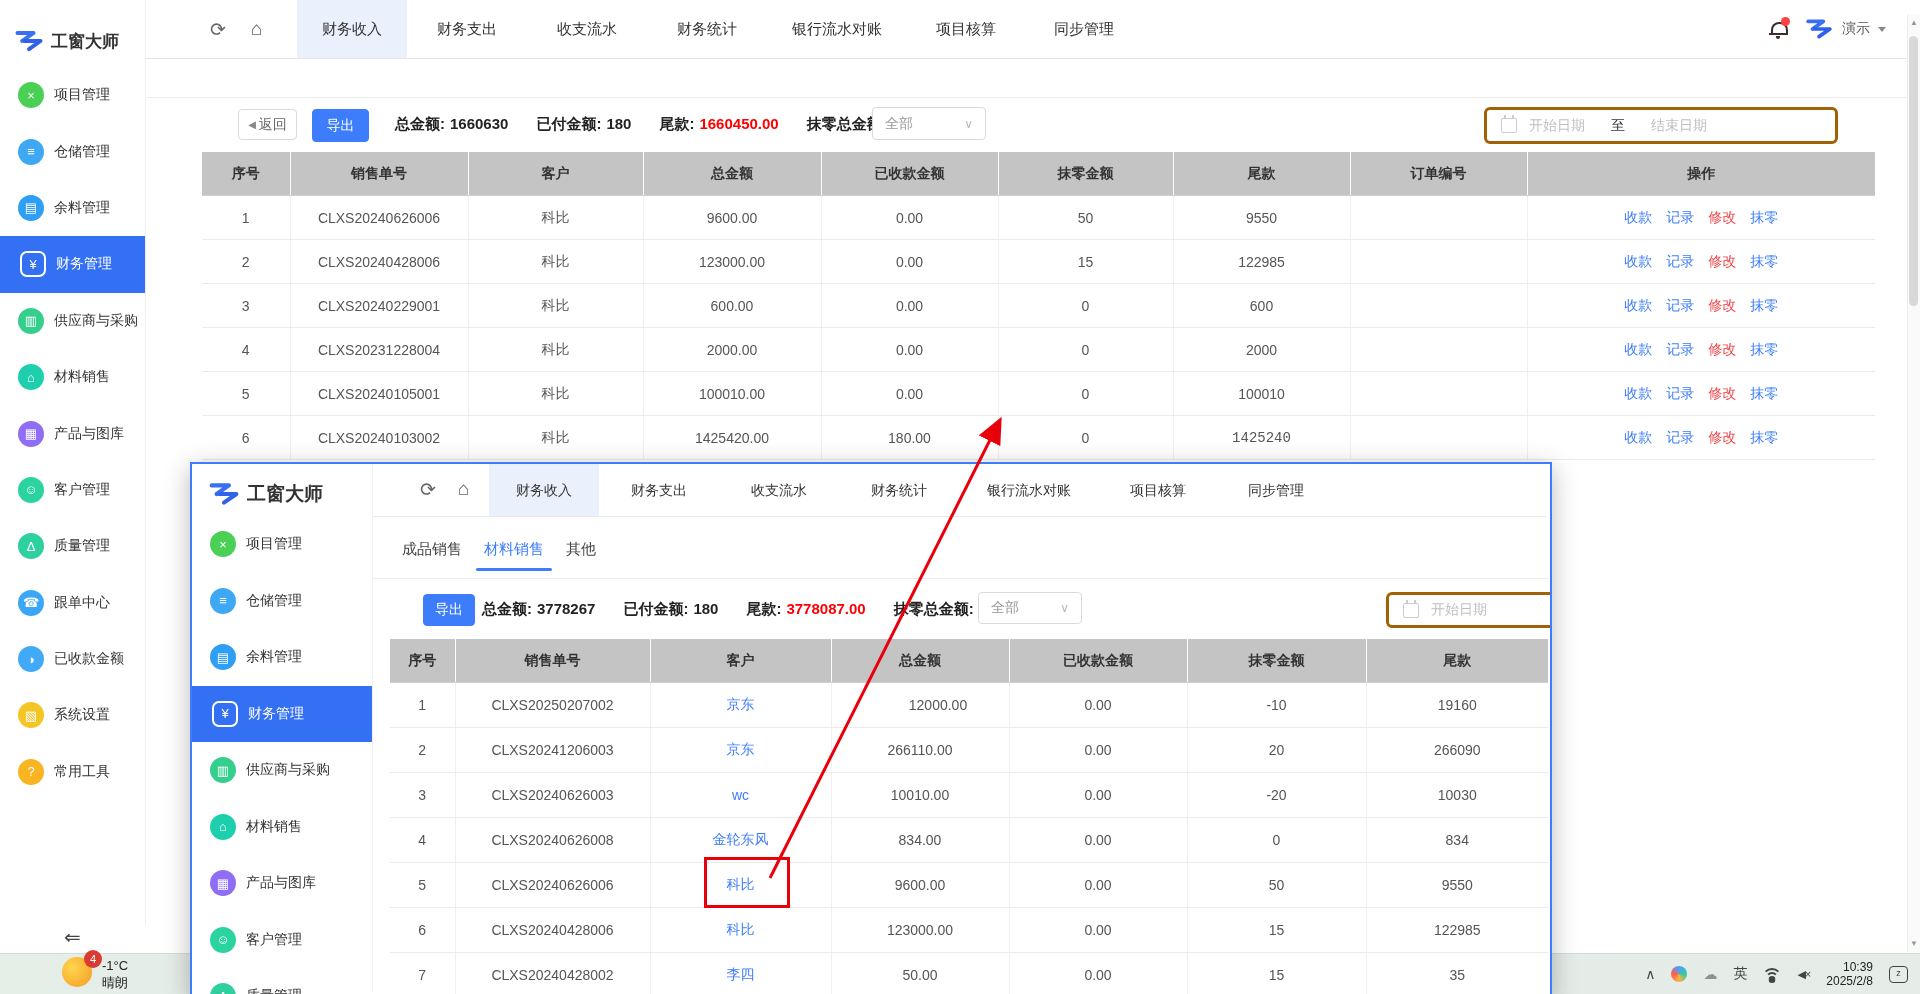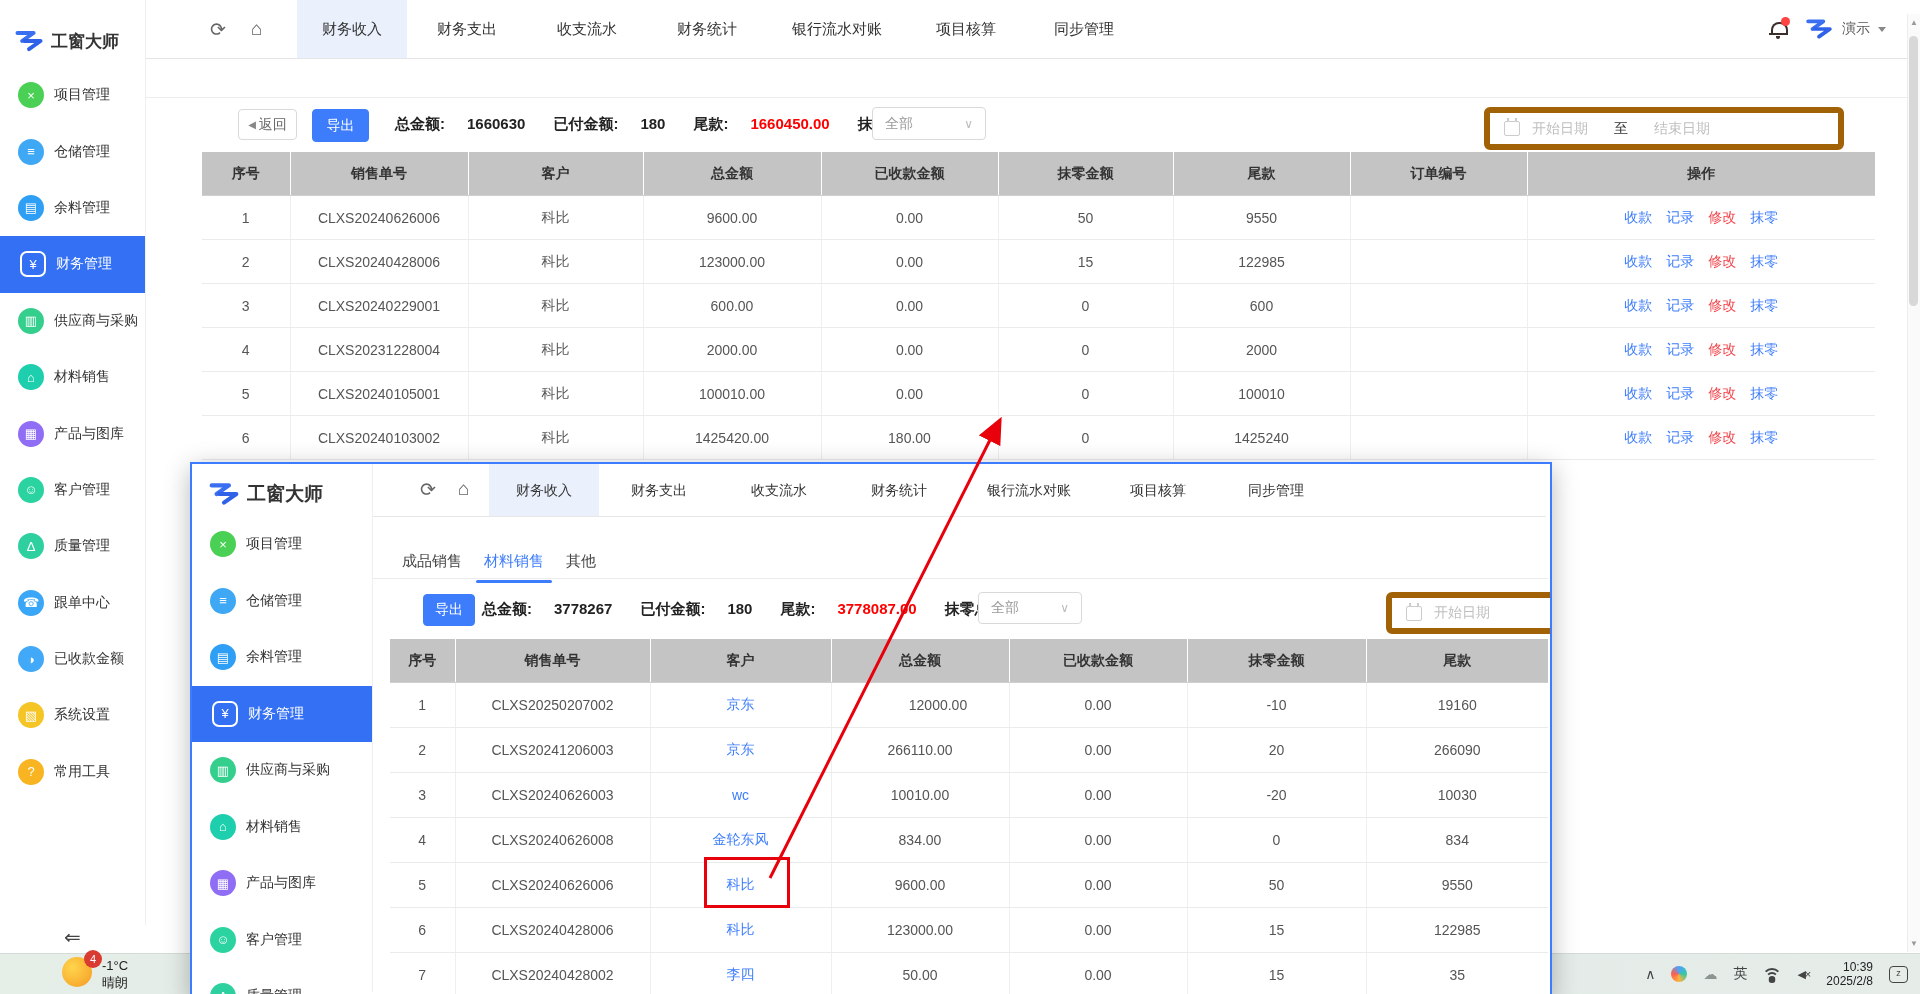--- a/index.html
+++ b/index.html
@@ -32,26 +32,26 @@
   .side-item .lb{font-size:14px;color:#333;white-space:nowrap;}
   .side-item.active{background:#3370f4;}
   .side-item.active .lb{color:#fff;}
   .side-item.active .ic{background:transparent !important;border:2px solid #fff;border-radius:7px;width:22px;height:22px;flex-basis:22px;margin-left:20px;}
   
   .btn{display:inline-flex;align-items:center;justify-content:center;border-radius:4px;font-size:14px;cursor:pointer;}
   .btn.ghost{background:#fff;border:1px solid #d9d9d9;color:#666;}
   .btn.primary{background:#3d7dfb;color:#fff;border:1px solid #3d7dfb;}
   .stats{display:flex;align-items:center;}
   .stat{margin-right:28px;font-size:15px;font-weight:bold;color:#222;white-space:nowrap;}
-  .stat .v{margin-left:22px;}
+  .stat .v{margin-left:5px;}
   .stat .v.red{color:#fe0000;}
   .select{border:1px solid #d9d9d9;border-radius:4px;background:#fff;display:flex;align-items:center;justify-content:space-between;
           padding:0 12px;color:#999;font-size:14px;cursor:pointer;}
   .select .chev{color:#bbb;font-size:12px;}
-  .datebox{border:6px solid #a16207;border-radius:6px;background:#fff;display:flex;align-items:center;
+  .datebox{border:3px solid #a16207;border-radius:6px;background:#fff;display:flex;align-items:center;
            padding:0 14px;font-size:14px;color:#bfbfbf;}
   .cal{width:14px;height:13px;border:1.5px solid #ccc;border-radius:2px;position:relative;margin-right:12px;flex:0 0 14px;}
   .cal:before{content:"";position:absolute;left:2px;top:-4px;width:2px;height:3px;background:#ccc;}
   .cal:after{content:"";position:absolute;right:2px;top:-4px;width:2px;height:3px;background:#ccc;}
   .datebox .to{color:#333;margin:0 26px;}
   
   table.tbl{border-collapse:collapse;table-layout:fixed;background:#fff;}
   .tbl th{background:#c4c4c4;color:#333;font-size:14px;font-weight:bold;border-right:1px solid #fff;border-bottom:1px solid #cfcfcf;padding:0;}
   .tbl td{border-right:1px solid #efefef;border-bottom:1px solid #ebebeb;text-align:center;font-size:14px;color:#555;padding:0;white-space:nowrap;overflow:hidden;}
   .tbl tr td:last-child, .tbl tr th:last-child{border-right:none;}
@@ -304,21 +304,21 @@
           <td style="height: 43px;"></td>
           <td class="acts" style="height: 43px;"><a>收款</a><a>记录</a><a class="red">修改</a><a>抹零</a></td>
         </tr>
         <tr>
           <td style="height: 43px;">6</td>
           <td style="height: 43px;">CLXS20240103002</td>
           <td style="height: 43px;">科比</td>
           <td style="height: 43px;">1425420.00</td>
           <td style="height: 43px;">180.00</td>
           <td style="height: 43px;">0</td>
-          <td style="height: 43px;">1425240</td>
+          <td style="height: 43px; font-family: Liberation Mono, monospace;">1425240</td>
           <td style="height: 43px;"></td>
           <td class="acts" style="height: 43px;"><a>收款</a><a>记录</a><a class="red">修改</a><a>抹零</a></td>
         </tr>
       </tbody>
     </table>
 </div>
 
 <div class="abs" id="scrollbar">
   <span class="ar" style="top:4px;">▲</span>
   <span class="thumb" style="top:22px;height:270px;"></span>
@@ -410,21 +410,21 @@
           <span class="ic" style="background: rgb(43, 211, 160);">☺</span>
           <span class="lb">客户管理</span>
         </div>
         <div class="side-item" style="height: 56.5px;">
           <span class="ic" style="background: rgb(47, 208, 160);">Δ</span>
           <span class="lb">质量管理</span>
         </div>
       </div>
   </div>
 
-  <div class="subtabs" style="left:210px;top:88px;" id="inner-subtabs">
+  <div class="subtabs" style="left:210px;top:76px;" id="inner-subtabs">
       <div class="subtab">成品销售</div>
       <div class="subtab active">材料销售</div>
       <div class="subtab">其他</div>
     </div>
   <div class="divider" style="left:180px;top:114px;width:1176px;"></div>
 
   <div class="abs btn primary" style="left:231px;top:130px;width:50px;height:30px;">导出</div>
   <div class="abs stats" style="left:290px;top:130px;height:30px;" id="inner-stats">
       <span class="stat"><span>总金额:</span><span class="v">3778267</span></span>
       <span class="stat"><span>已付金额:</span><span class="v">180</span></span>

